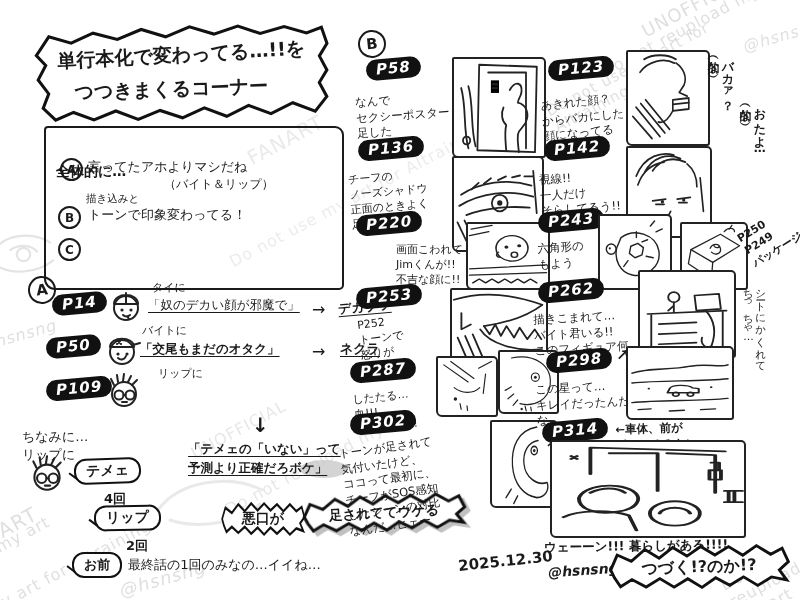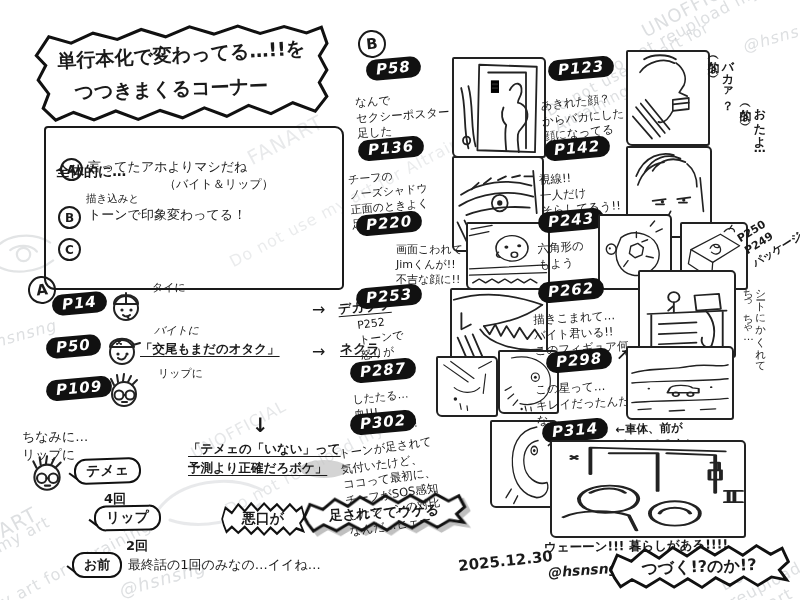--- a/index.html
+++ b/index.html
@@ -88,33 +88,34 @@
 
   <span class="abs pill" style="left:52px;top:293px;">P14</span>
   <svg class="abs sk" style="left:106px;top:284px;width:40px;height:40px;" viewBox="0 0 40 40">
     <circle cx="20" cy="24" r="12"></circle>
       <path d="M8,20 C8,8 32,8 32,20 M8,20 L32,20 M20,9 L20,20"></path>
     <circle class="fill" cx="16" cy="26" r="1.6"></circle>
       <circle class="fill" cx="25" cy="26" r="1.6"></circle>
     <path d="M17,31 c2,2 5,2 7,0 M21,32 l2,3"></path>
   </svg>
   <div class="abs who" style="left:152px;top:280px;">タイに</div>
+  <div class="abs q ul" style="left:148px;top:296px;">「奴のデカい顔が邪魔で」</div>
   <div class="abs" style="left:312px;top:300px;font-size:16px;">→</div>
   <div class="abs ul" style="left:338px;top:298px;font-size:13px;font-weight:bold;transform:rotate(-5deg);">デカブツ</div>
 
   <span class="abs pill" style="left:46px;top:336px;">P50</span>
   <svg class="abs sk" style="left:102px;top:328px;width:40px;height:40px;" viewBox="0 0 40 40">
     <circle cx="20" cy="24" r="12"></circle>
       <path d="M8,19 C8,8 32,8 32,19 M8,19 L32,19 M31,17 L38,15"></path>
     <path d="M15,12 l4,4 M19,12 l-4,4"></path>
     <circle class="fill" cx="16" cy="26" r="1.6"></circle>
       <circle class="fill" cx="25" cy="26" r="1.6"></circle>
     <path d="M16,30 c3,3 7,1 8,-2"></path>
   </svg>
-  <div class="abs who" style="left:154px;top:323px;font-style:italic;">バイトに</div>
+  <div class="abs who" style="left:142px;top:323px;">バイトに</div>
   <div class="abs q ul" style="left:140px;top:340px;font-weight:bold;">「交尾もまだのオタク」</div>
   <div class="abs" style="left:312px;top:342px;font-size:16px;">→</div>
   <div class="abs ul" style="left:340px;top:340px;font-size:13px;font-weight:bold;">ネクラ</div>
 
   <span class="abs pill" style="left:46px;top:378px;">P109</span>
   <svg class="abs sk" style="left:104px;top:370px;width:40px;height:40px;" viewBox="0 0 40 40">
     <circle cx="20" cy="24" r="12"></circle>
     <path d="M10,15 L7,9 M14,12 L13,5 M19,11 L20,4 M24,12 L27,6 M28,15 L33,10"></path>
     <circle cx="15" cy="25" r="4.5"></circle>
       <circle cx="26" cy="25" r="4.5"></circle>

